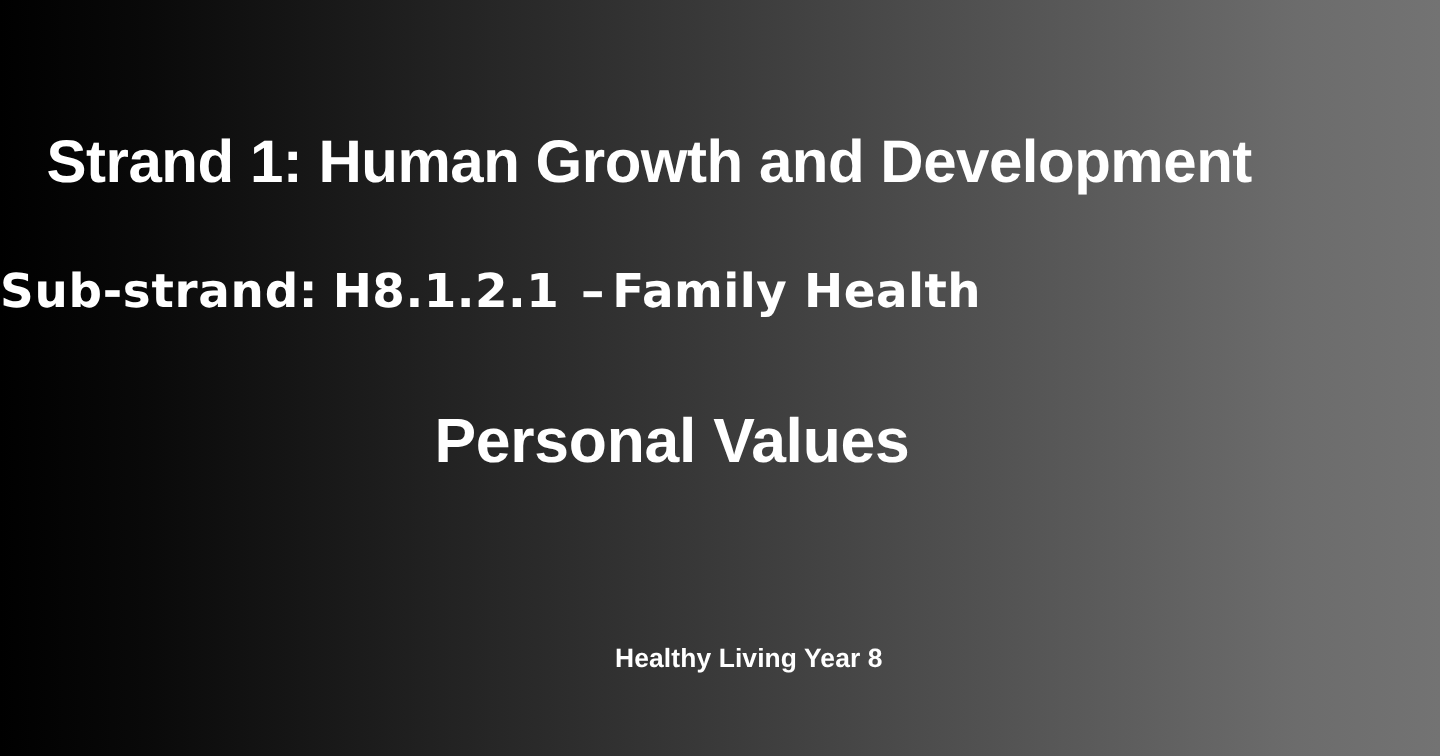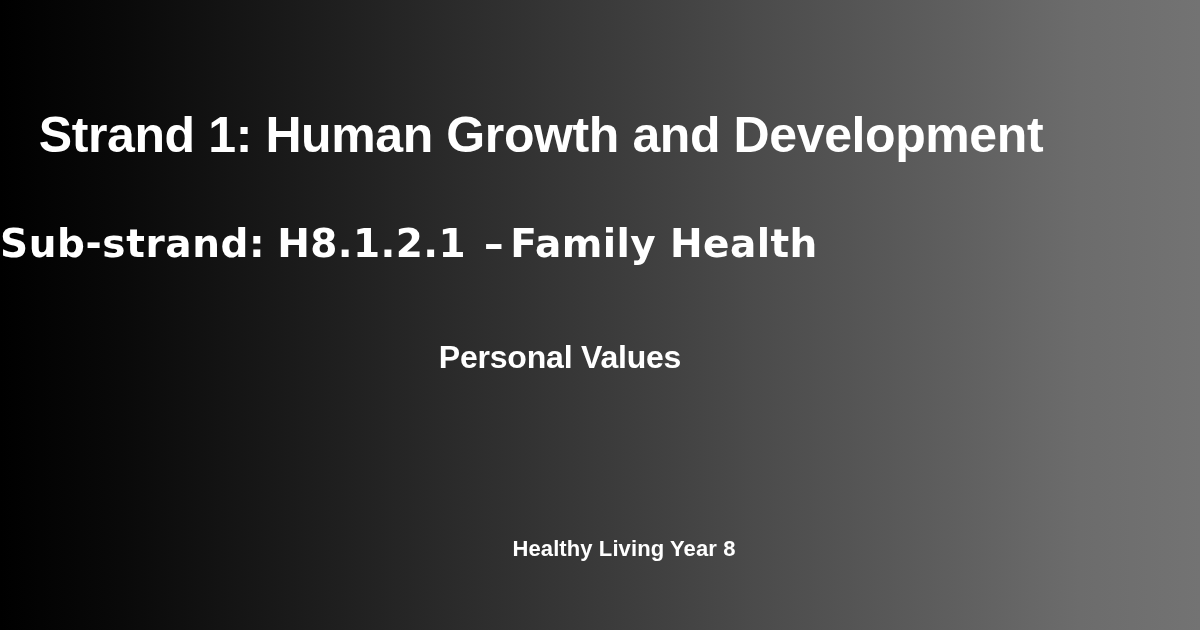--- a/index.html
+++ b/index.html
@@ -95,21 +95,21 @@
   }
 
   .topic-title {
     margin: 0;
     position: absolute;
     top: 340px;
     left: 0;
     width: 1120px;
     text-align: center;
     font-family: "Liberation Sans", sans-serif;
-    font-size: 32px;
+    font-size: 52px;
     font-weight: bold;
     line-height: 1.1;
     color: #ffffff;
     letter-spacing: -0.2px;
     white-space: nowrap;
   }
 
   .footer-label {
     margin: 0;
     position: absolute;

